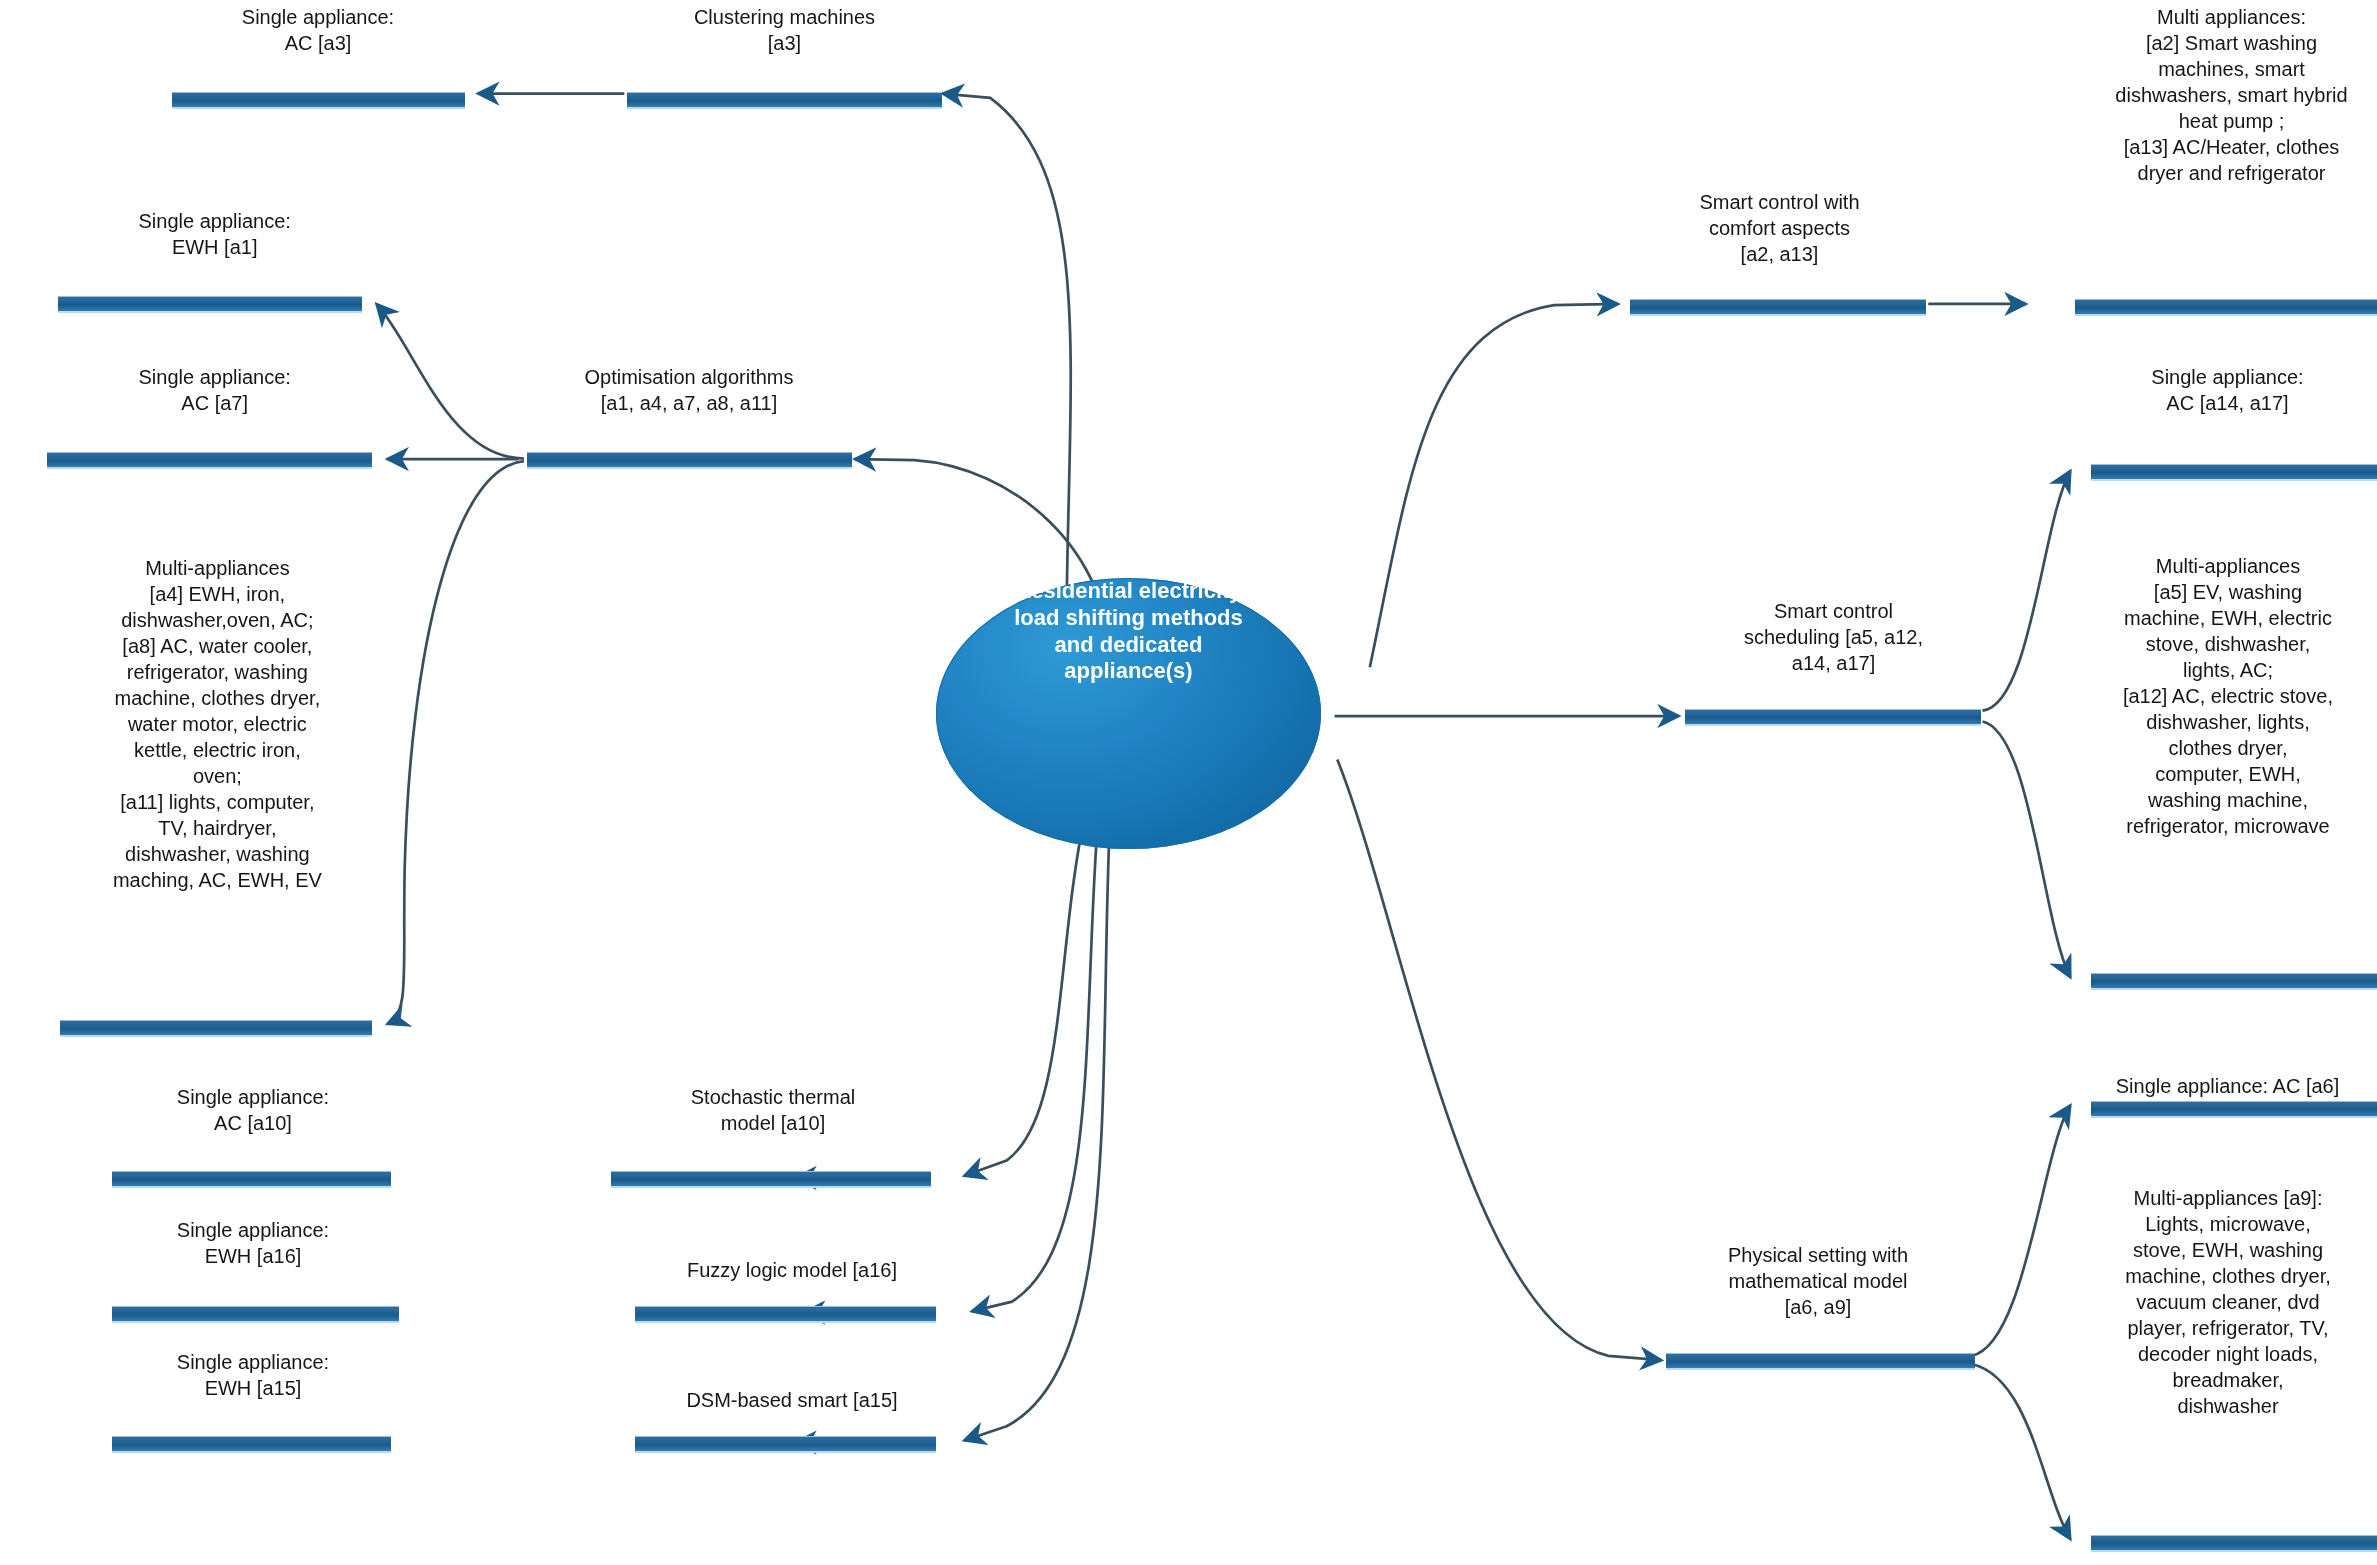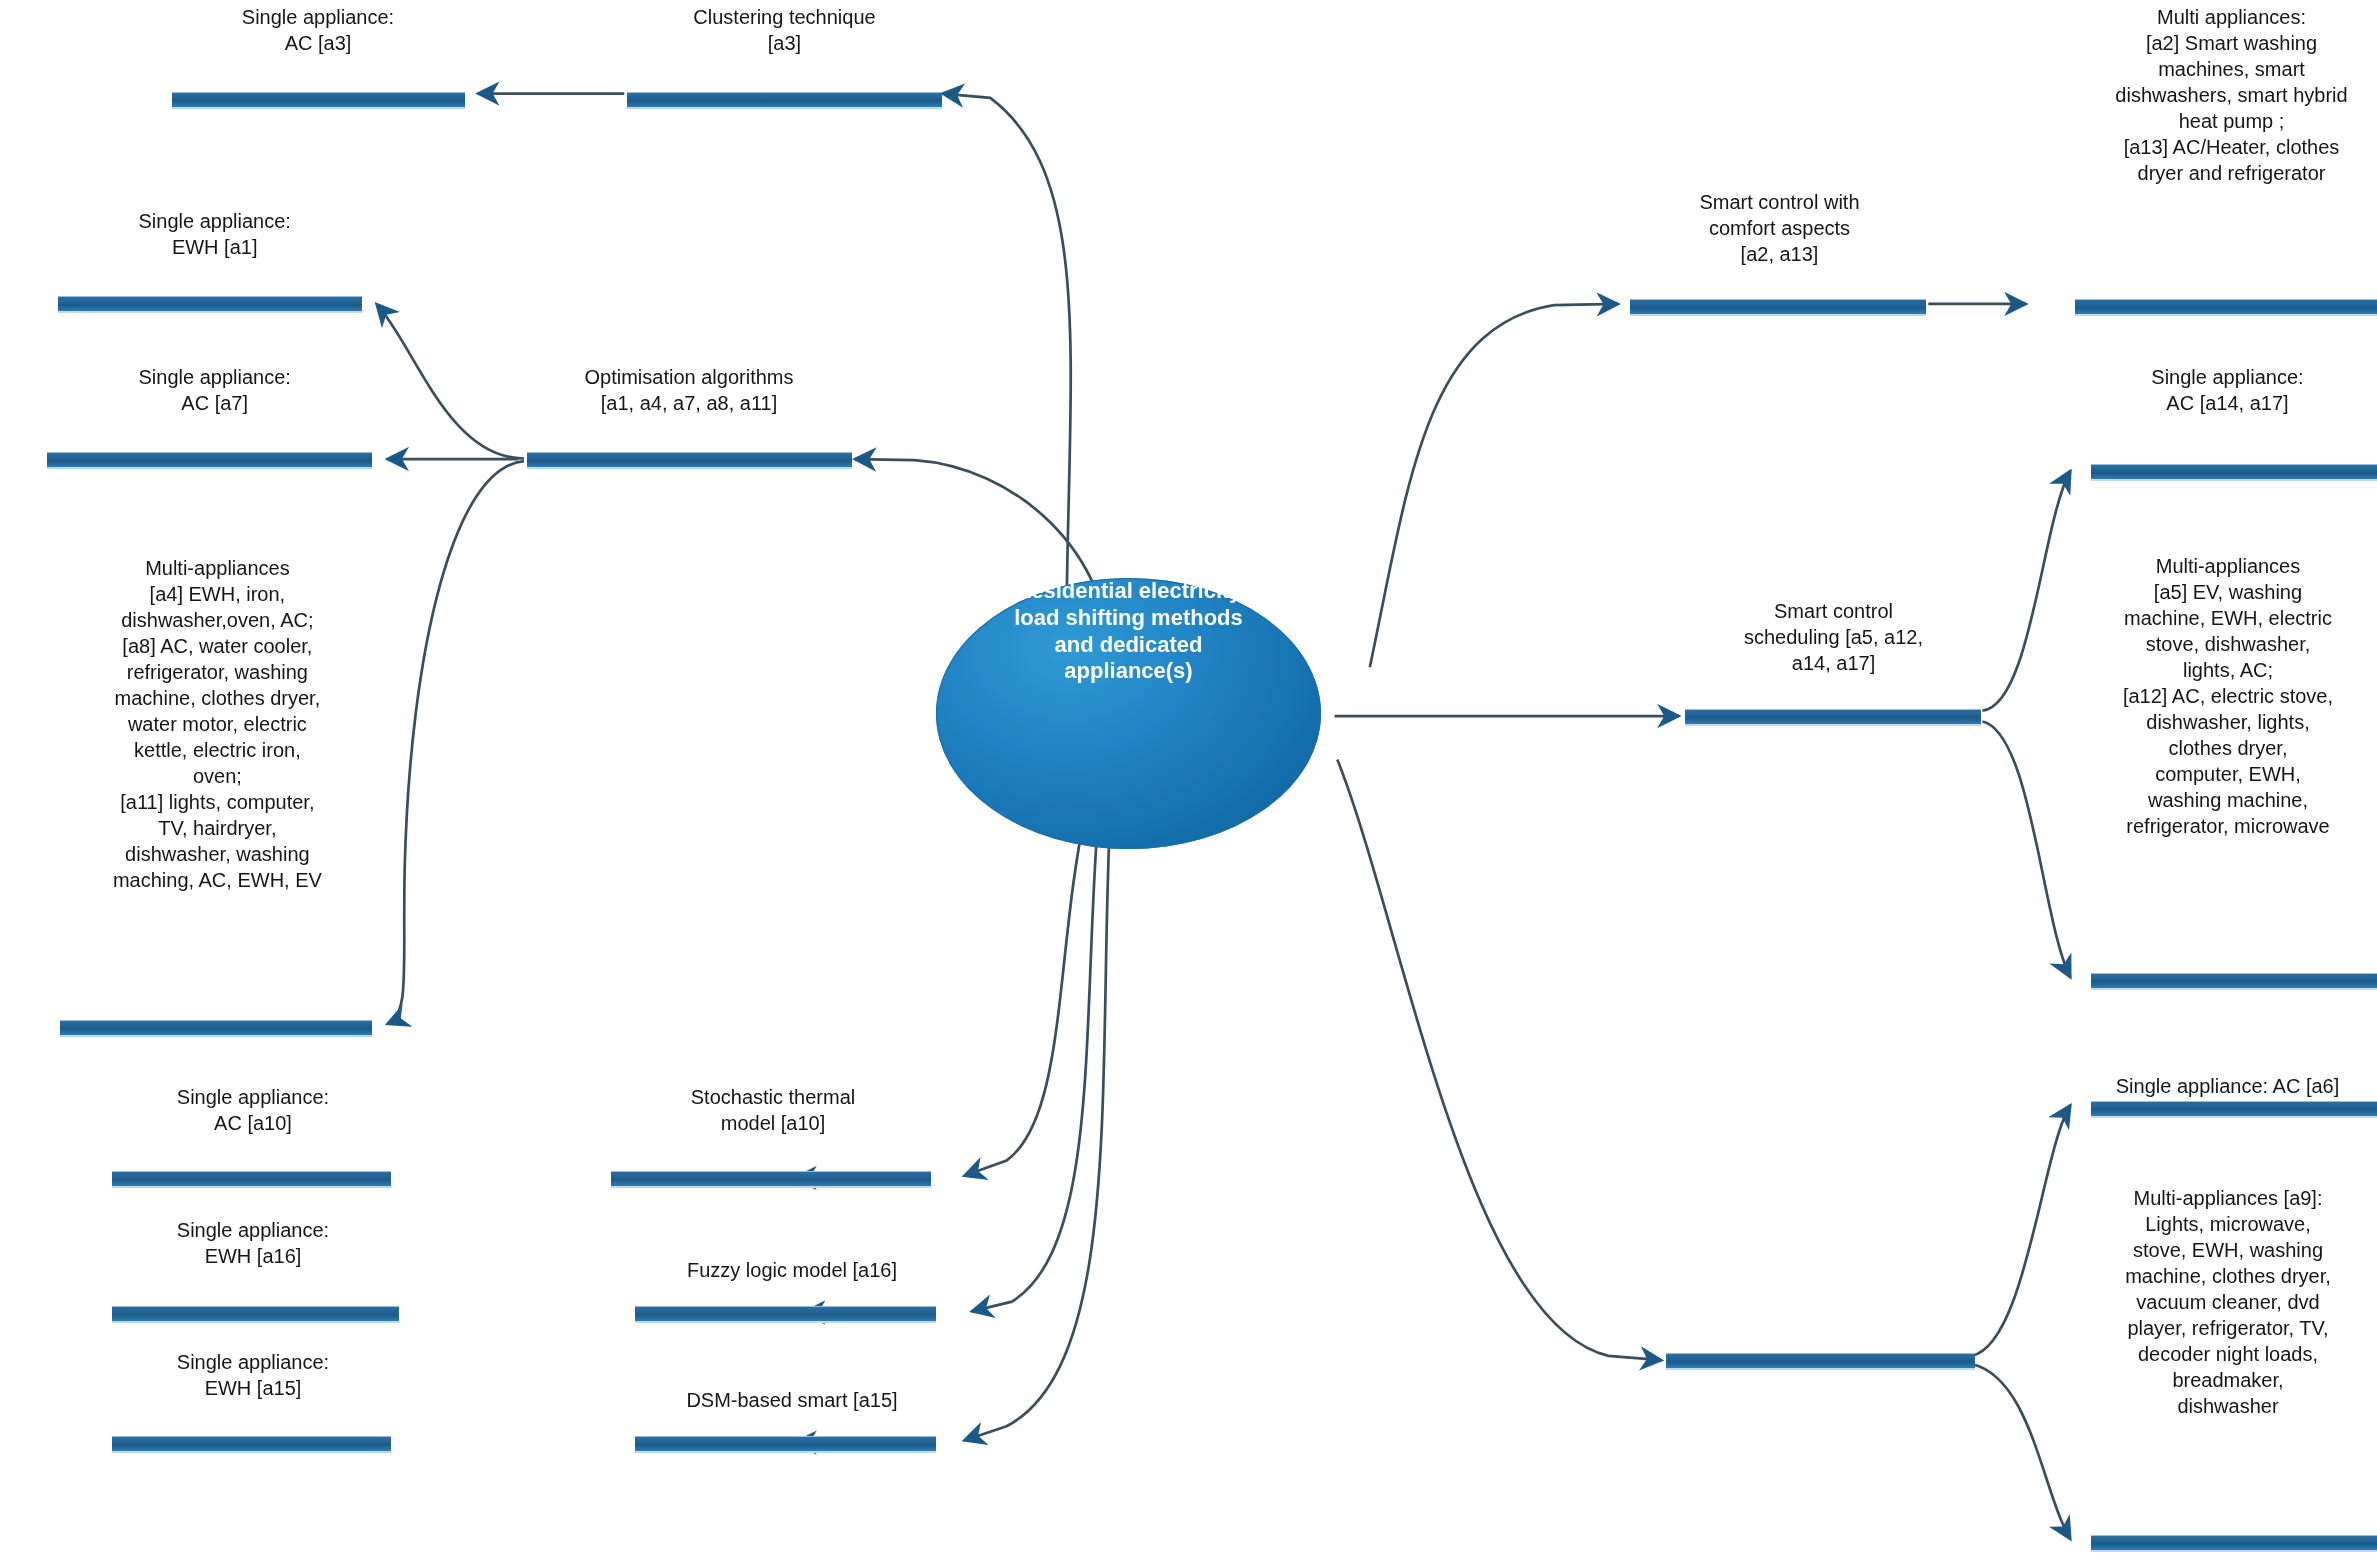--- a/index.html
+++ b/index.html
@@ -139,21 +139,21 @@
 
   <div class="bar" style="left:76px;top:1306px;width:287px;"></div>
   <div class="lbl" style="left:41px;top:1217px;width:352px;">Single appliance:
 EWH [a16]</div>
 
   <div class="bar" style="left:76px;top:1436px;width:279px;"></div>
   <div class="lbl" style="left:41px;top:1349px;width:352px;">Single appliance:
 EWH [a15]</div>
 
   <div class="bar" style="left:591px;top:92px;width:315px;"></div>
-  <div class="lbl" style="left:548px;top:4.3px;width:401px;">Clustering technique
+  <div class="lbl" style="left:548px;top:4.3px;width:401px;">Clustering machines
 [a3]</div>
 
   <div class="bar" style="left:491px;top:452px;width:325px;"></div>
   <div class="lbl" style="left:458px;top:364px;width:390px;">Optimisation algorithms
 [a1, a4, a7, a8, a11]</div>
 
   <div class="bar" style="left:575px;top:1171px;width:320px;"></div>
   <div class="lbl" style="left:542px;top:1084px;width:390px;text-align:center;">Stochastic thermal
 model [a10]</div>
 
@@ -174,20 +174,23 @@
   <div class="lbl" style="left:1562px;top:189px;width:363px;">Smart control with
 comfort aspects
 [a2, a13]</div>
 
   <div class="bar" style="left:1649px;top:709px;width:296px;"></div>
   <div class="lbl" style="left:1616px;top:598px;width:363px;">Smart control
 scheduling [a5, a12,
 a14, a17]</div>
 
   <div class="bar" style="left:1630px;top:1353px;width:309px;"></div>
+  <div class="lbl" style="left:1592px;top:1242px;width:380px;">Physical setting with
+mathematical model
+[a6, a9]</div>
 
   <div class="bar" style="left:2039px;top:299px;width:331px;"></div>
   <div class="lbl" style="left:2015px;top:4.3px;width:361px;">Multi appliances:
 [a2] Smart washing
 machines, smart
 dishwashers, smart hybrid
 heat pump ;
 [a13] AC/Heater, clothes
 dryer and refrigerator</div>
 

